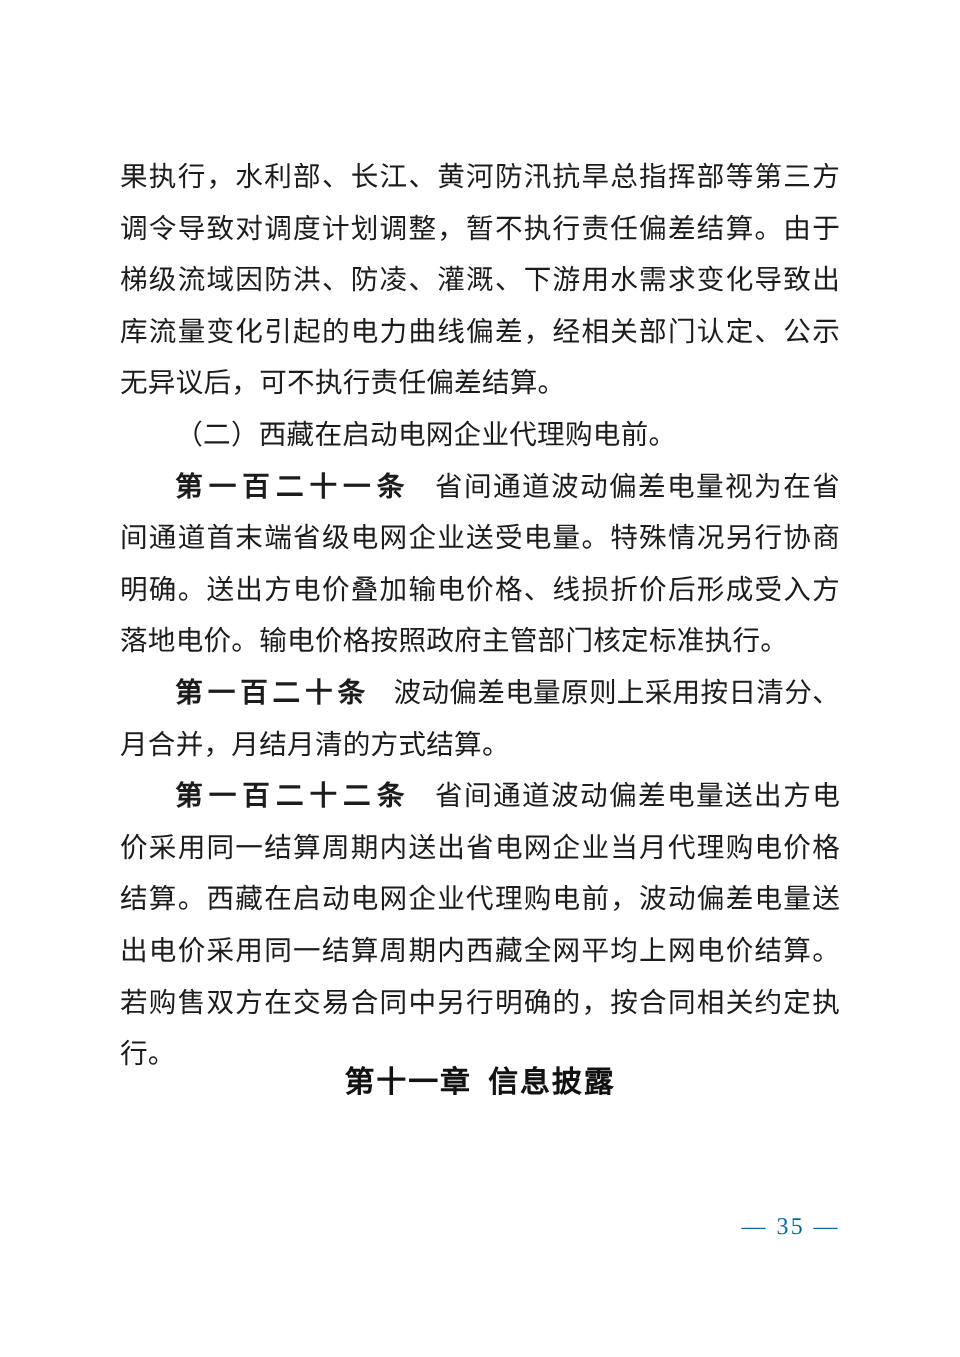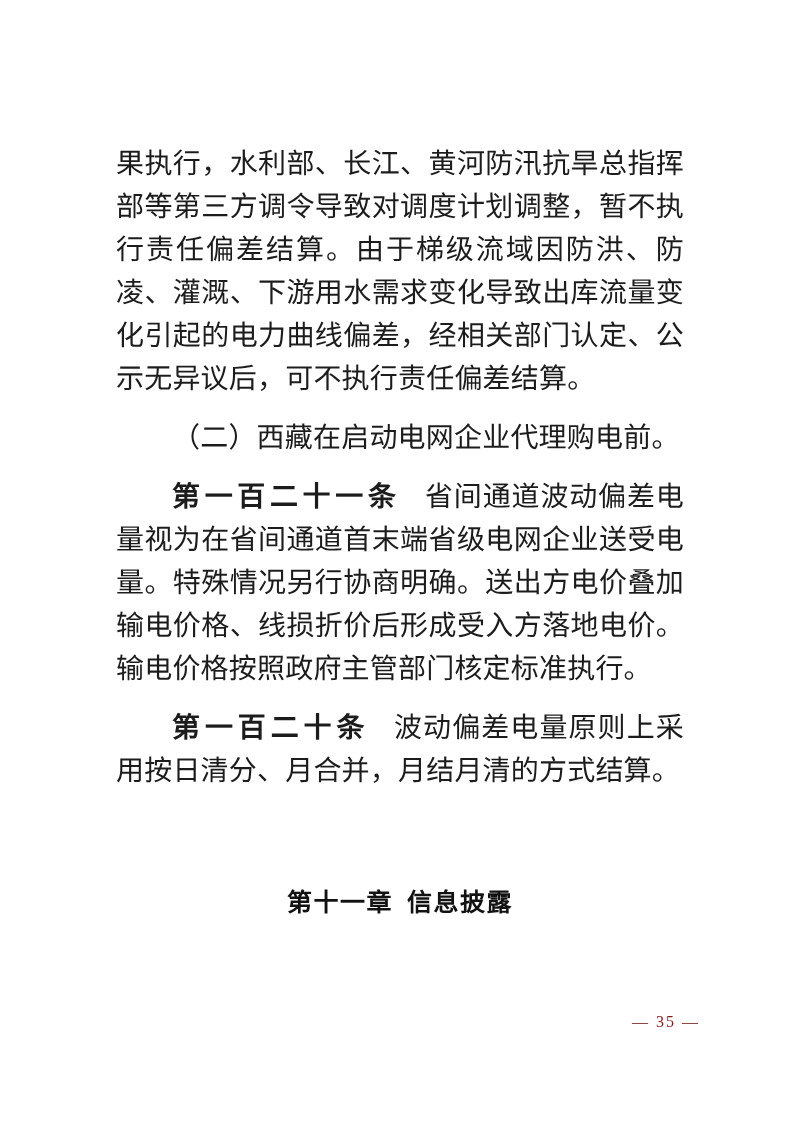--- a/index.html
+++ b/index.html
@@ -26,26 +26,26 @@
 
   .text-column {
     position: absolute;
     left: 100px;
     top: 126px;
     width: 600px;
   }
 
   
   .para {
-    font-size: 28px;
+    font-size: 23px;
     line-height: 43px;
     text-align: justify;
     text-justify: inter-ideograph;
     letter-spacing: 0.2px;
-    margin: 16px;
+    margin: 0;
     text-indent: 0;
     font-family: "Liberation Serif", "DejaVu Serif", serif;
   }
   .para.indent {
     text-indent: 2em;
   }
 
   
   .article-no {
     font-weight: bold;
@@ -74,24 +74,24 @@
     display: inline-block;
     width: 0.55em;
   }
 
   
   .page-number {
     position: absolute;
     top: 1008px;
     right: 100px;
     font-family: "Liberation Serif", "DejaVu Serif", serif;
-    font-size: 16px;
+    font-size: 20px;
     line-height: 28px;
     letter-spacing: 2px;
-    color: #7f1d1d;
+    color: #0369a1;
     white-space: pre;
   }
 </style>
 </head>
 <body>
 
 <div class="page">
 
   <div class="text-column">
 
@@ -104,20 +104,23 @@
     </p>
 
     <p class="para indent">
       <span class="article-no">第一百二十一条</span><span class="article-gap"></span><span>省间通道波动偏差电量视为在省间通道首末端省级电网企业送受电量。特殊情况另行协商明确。送出方电价叠加输电价格、线损折价后形成受入方落地电价。输电价格按照政府主管部门核定标准执行。</span>
     </p>
 
     <p class="para indent">
       <span class="article-no">第一百二十条</span><span class="article-gap"></span><span>波动偏差电量原则上采用按日清分、月合并，月结月清的方式结算。</span>
     </p>
 
+    <p class="para indent">
+      <span class="article-no">第一百二十二条</span><span class="article-gap"></span><span>省间通道波动偏差电量送出方电价采用同一结算周期内送出省电网企业当月代理购电价格结算。西藏在启动电网企业代理购电前，波动偏差电量送出电价采用同一结算周期内西藏全网平均上网电价结算。若购售双方在交易合同中另行明确的，按合同相关约定执行。</span>
+    </p>
 
 
   </div>
 
   <div class="chapter-heading">
     <span>第十一章</span><span class="chap-gap"></span><span>信息披露</span>
   </div>
 
   <div class="page-number">— 35 —</div>
 

